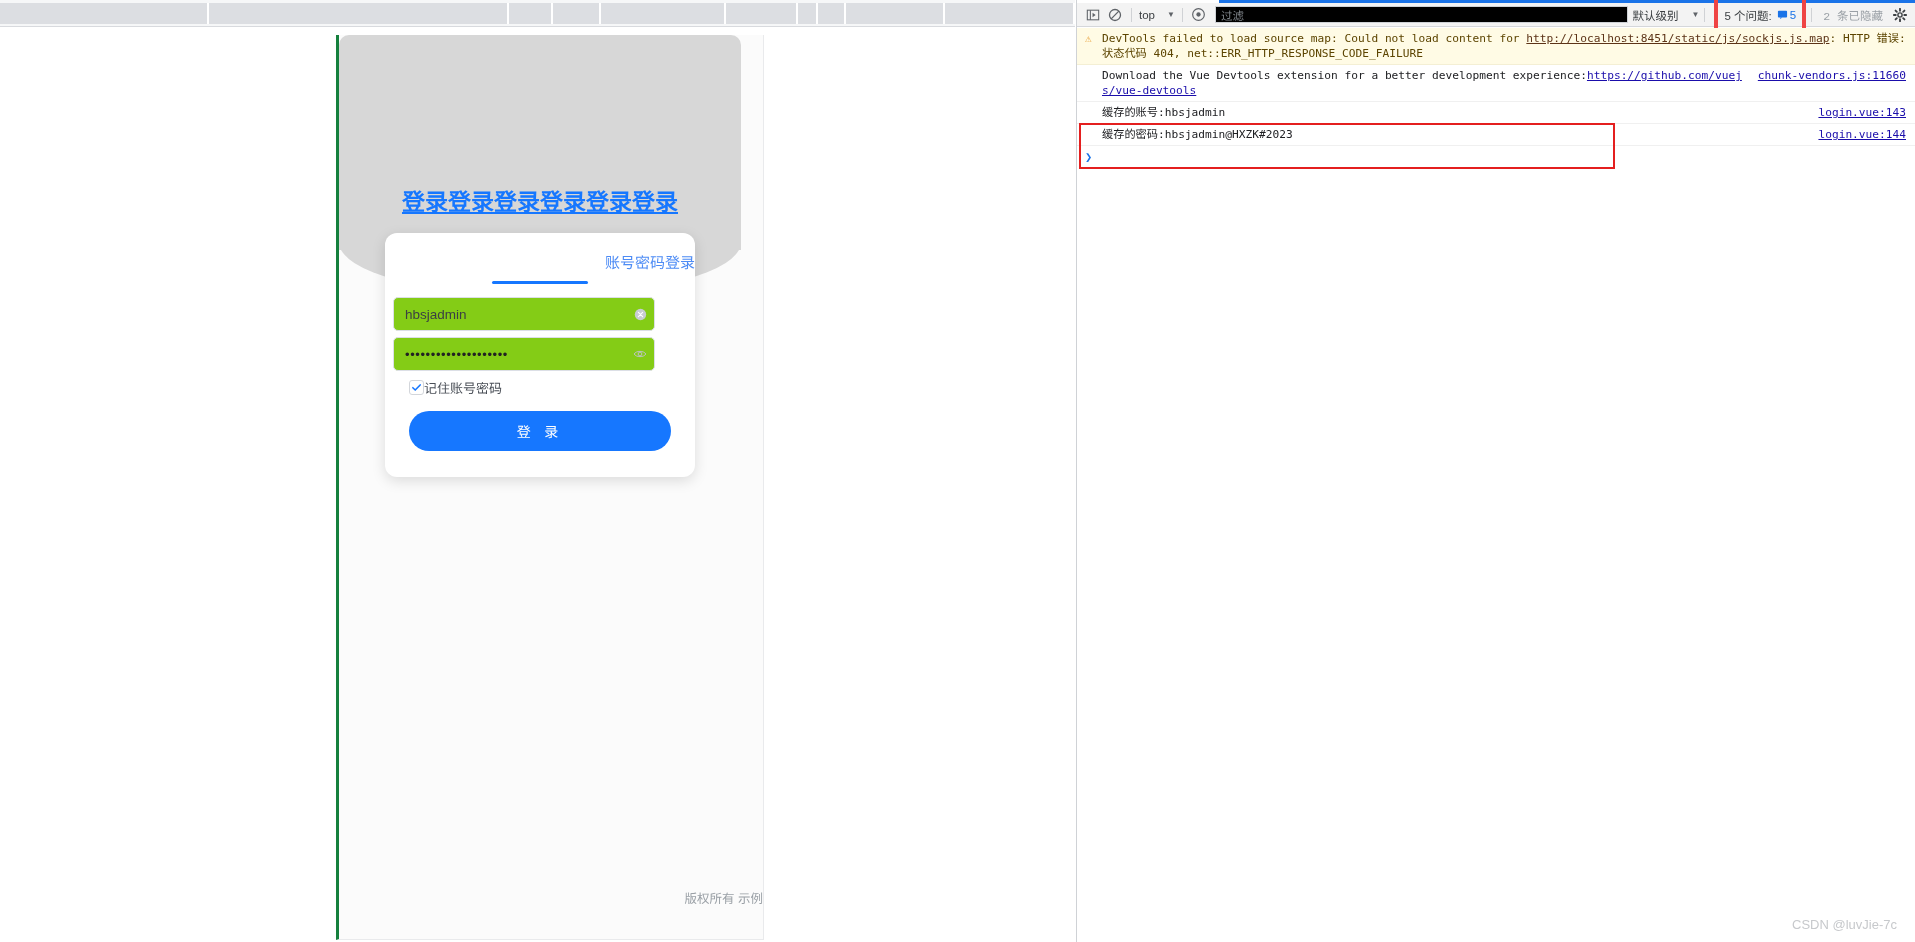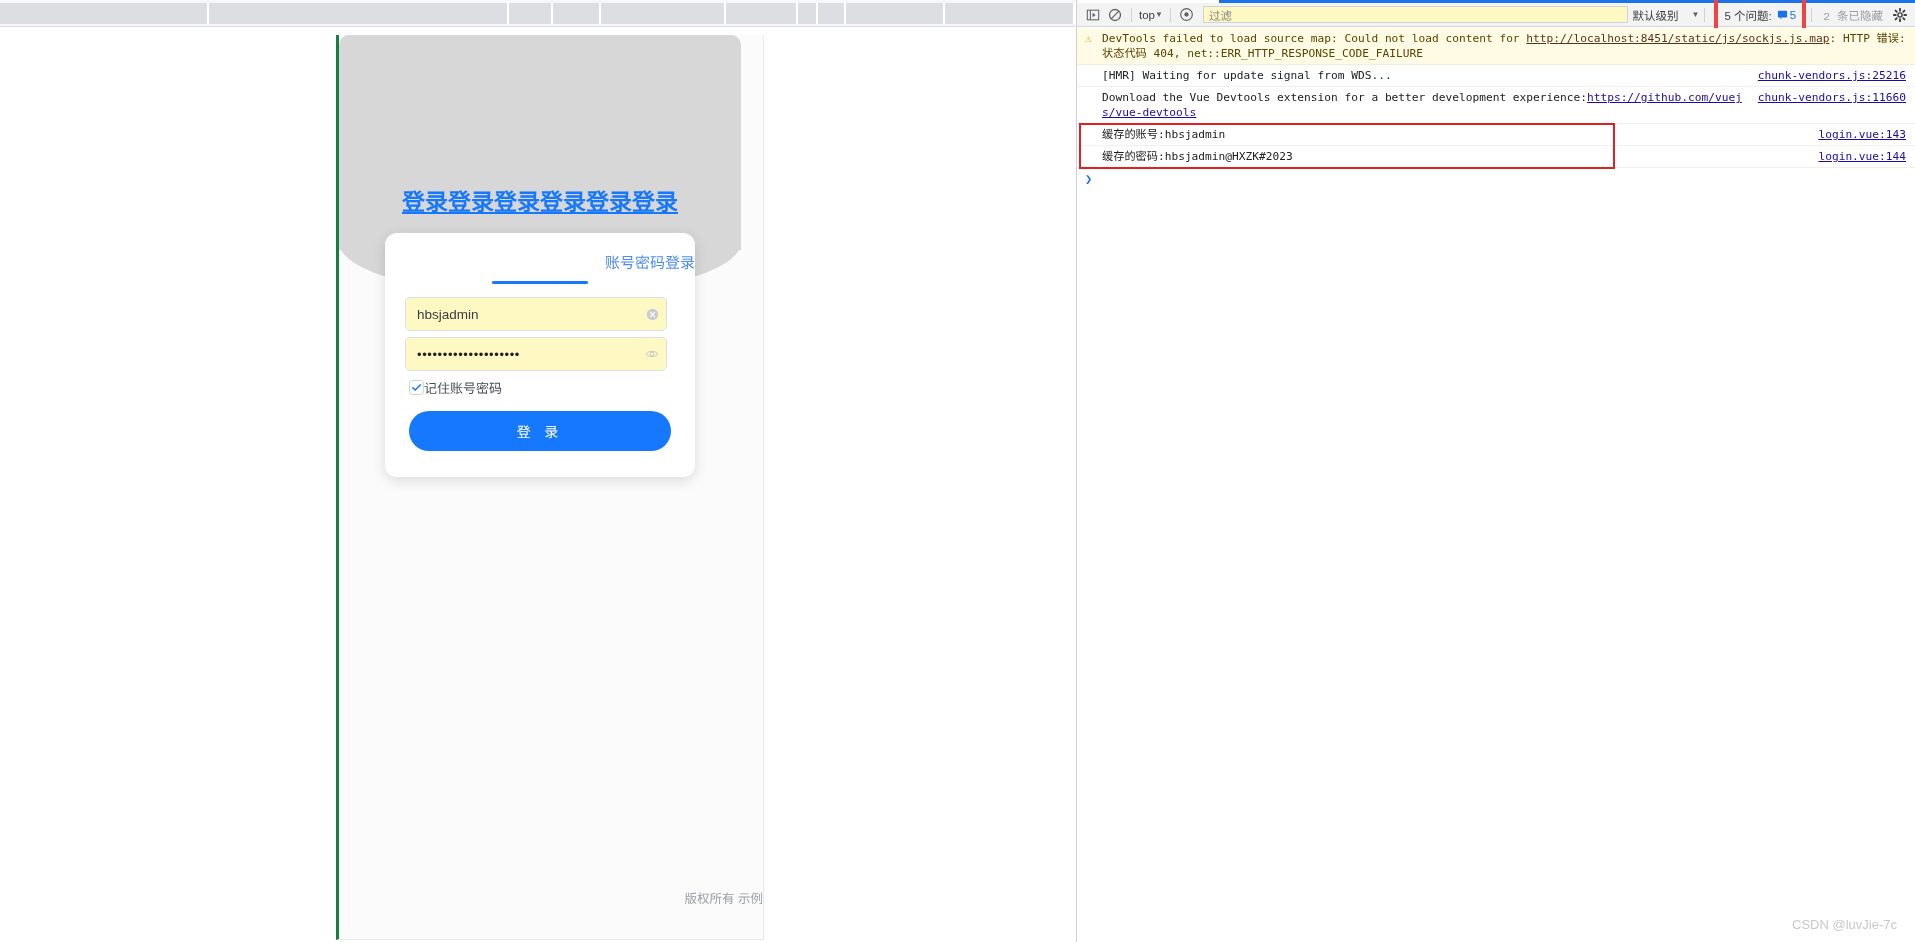--- a/index.html
+++ b/index.html
@@ -66,22 +66,22 @@
   .tabrow {
     position: absolute; left: 0; right: 0; top: 18px; text-align: right;
   }
   .tab-label { font-size: 15px; color: #4e8cf5; }
   .tab-underline {
     width: 96px; height: 3px; background: #1677ff;
     margin: 9px auto 0; border-radius: 2px;
   }
 
   .field {
-    position: absolute; left: 20px; width: 262px; height: 34px;
-    border: 1px solid #dcdfe6; border-radius: 5px; background: #fef9c3;
+    position: absolute; left: 8px; width: 262px; height: 34px;
+    border: 1px solid #dcdfe6; border-radius: 5px; background: #84cc16;
     display: flex; align-items: center;
   }
   .field.user { top: 64px; }
   .field.pass { top: 104px; }
   .field-text {
     flex: 1; padding-left: 11px; font-size: 13.5px; color: #3c4043;
     font-family: "Liberation Sans", sans-serif;
     white-space: nowrap; overflow: hidden;
   }
   .field-text.dots { font-size: 13px; letter-spacing: 0.6px; color: #222; }
@@ -129,27 +129,27 @@
     position: absolute; left: 0; top: 3px; width: 839px; height: 24px;
     background: #f3f3f3; border-bottom: 1px solid #d5d7da;
     display: flex; align-items: center; gap: 0px; padding: 0 5px;
   }
   .tb-btn {
     width: 22px; height: 20px; display: flex; align-items: center;
     justify-content: center; color: #5f6368; cursor: pointer;
   }
   .tb-sep { width: 1px; height: 14px; background: #d0d2d5; margin: 0 5px; }
   .tb-top {
-    display: flex; align-items: center; gap: 0; font-size: 11.5px;
+    display: flex; align-items: center; gap: 12px; font-size: 11.5px;
     color: #3c4043; cursor: pointer; padding: 0 2px;
     font-family: "Liberation Sans", sans-serif;
   }
   .caret { font-size: 8px; color: #5f6368; }
   .tb-filter {
-    flex: 1; height: 17px; margin: 0 5px; background: #fef9c3;
+    flex: 1; height: 17px; margin: 0 5px; background: #000000;
     border: 1px solid #cfd2d6; display: flex; align-items: center;
     padding: 0 5px; font-size: 11.5px; color: #80868b;
     font-family: "Liberation Sans", sans-serif;
   }
   .tb-level {
     display: flex; align-items: center; gap: 13px; font-size: 11.5px;
     color: #3c4043; cursor: pointer; white-space: nowrap;
     font-family: "Liberation Sans", sans-serif;
   }
   .tb-issues {
@@ -342,25 +342,20 @@
     </div>
 
     <div class="console">
       <div id="rows">
           <div class="row warn">
             <span class="warn-ico">⚠</span>
             <span class="msg">DevTools failed to load source map: Could not load content for <a href="#" class="">http://localhost:8451/static/js/sockjs.js.map</a>: HTTP 错误: 状态代码 404, net::ERR_HTTP_RESPONSE_CODE_FAILURE</span>
           </div>
           <div class="row">
             <span class="warn-ico"></span>
-            <span class="msg">[HMR] Waiting for update signal from WDS...</span>
-            <a href="#" class="src">chunk-vendors.js:25216</a>
-          </div>
-          <div class="row">
-            <span class="warn-ico"></span>
             <span class="msg">Download the Vue Devtools extension for a better development experience:<a href="#" class="link">https://github.com/vuejs/vue-devtools</a></span>
             <a href="#" class="src">chunk-vendors.js:11660</a>
           </div>
           <div class="row">
             <span class="warn-ico"></span>
             <span class="msg">缓存的账号:hbsjadmin</span>
             <a href="#" class="src">login.vue:143</a>
           </div>
           <div class="row">
             <span class="warn-ico"></span>

